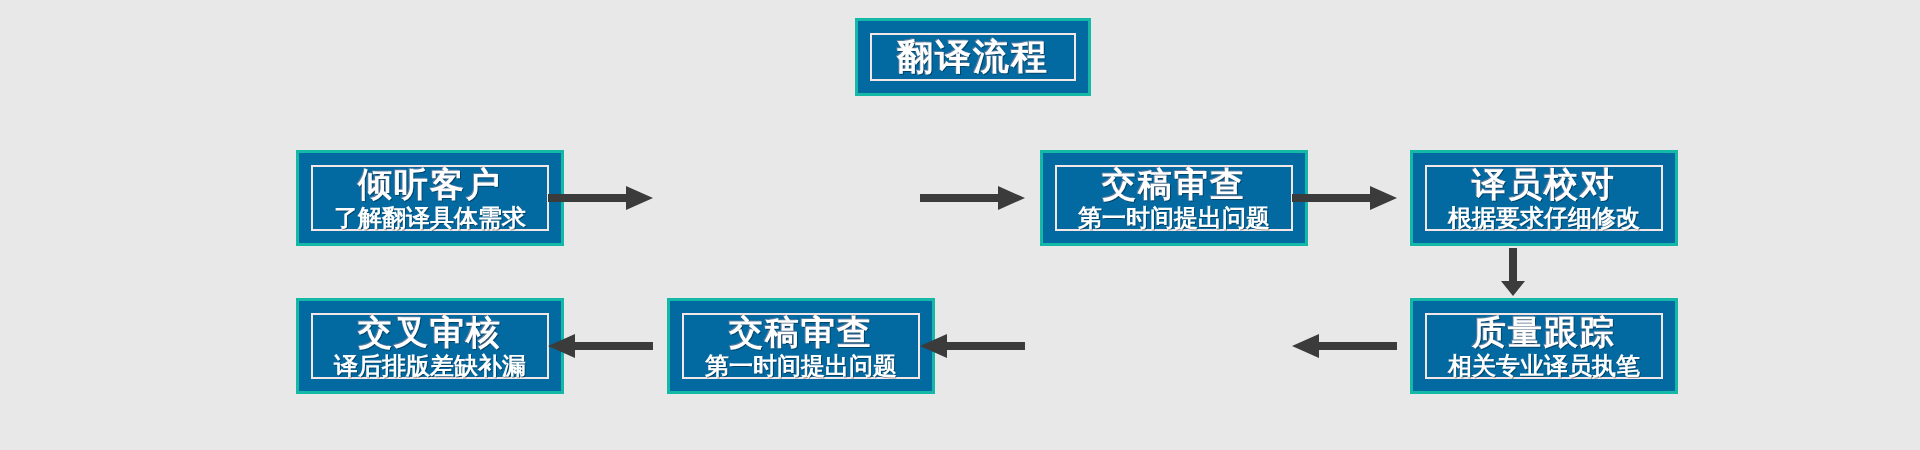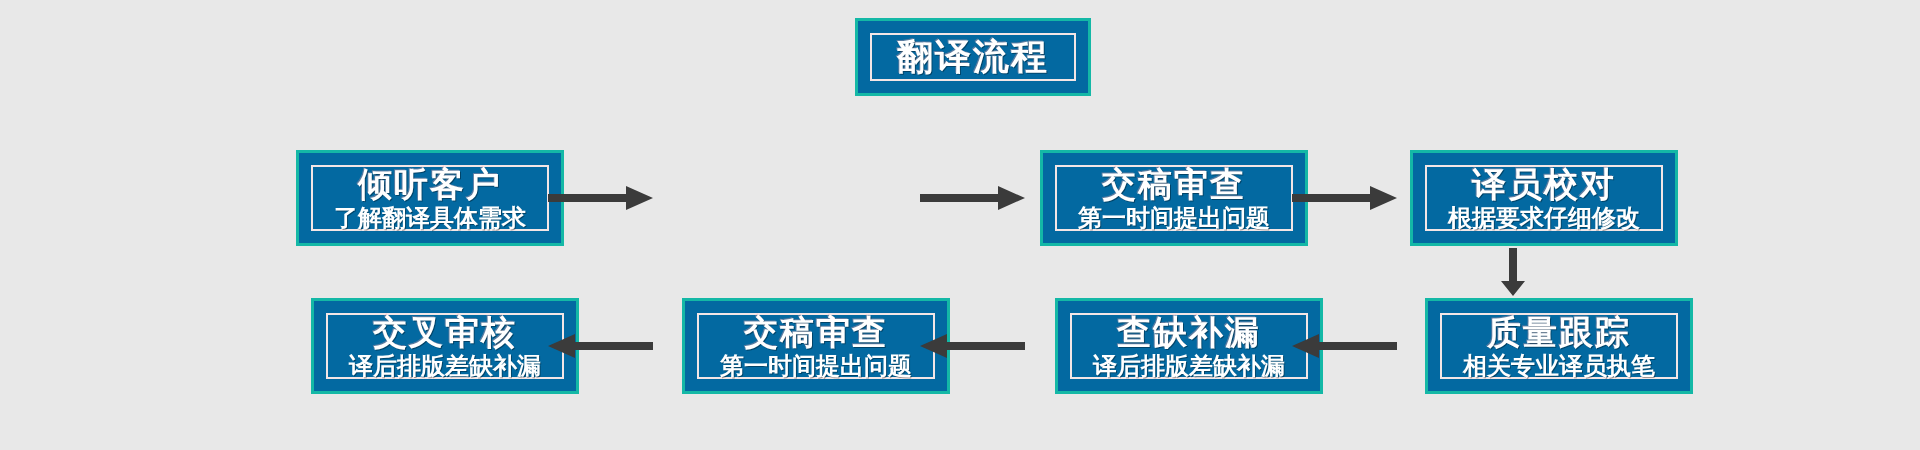--- a/index.html
+++ b/index.html
@@ -68,21 +68,21 @@
     width: 236px;
     height: 78px;
   }
   #header-node .title {
     font-size: 36px;
     margin-bottom: 0;
   }
 
   
   .row1 { top: 150px; }
-  .row2 { top: 298px; margin-left: 15px; }
+  .row2 { top: 298px; }
   .node.step { width: 268px; height: 96px; align-items: flex-end; }
 
   .col1 { left: 296px; }
   .col2 { left: 667px; }
   .col3 { left: 1040px; }
   .col4 { left: 1410px; }
 
   
   .arrow-h {
     position: absolute;
@@ -139,26 +139,20 @@
     </div>
   </div>
 
   <div class="node step row2 col4">
     <div class="inner">
       <div class="title">质量跟踪</div>
       <div class="sub">相关专业译员执笔</div>
     </div>
   </div>
 
-  <div class="node step row2 col3">
-    <div class="inner">
-      <div class="title">查缺补漏</div>
-      <div class="sub">译后排版差缺补漏</div>
-    </div>
-  </div>
 
   <div class="node step row2 col2">
     <div class="inner">
       <div class="title">交稿审查</div>
       <div class="sub">第一时间提出问题</div>
     </div>
   </div>
 
   <div class="node step row2 col1">
     <div class="inner">

